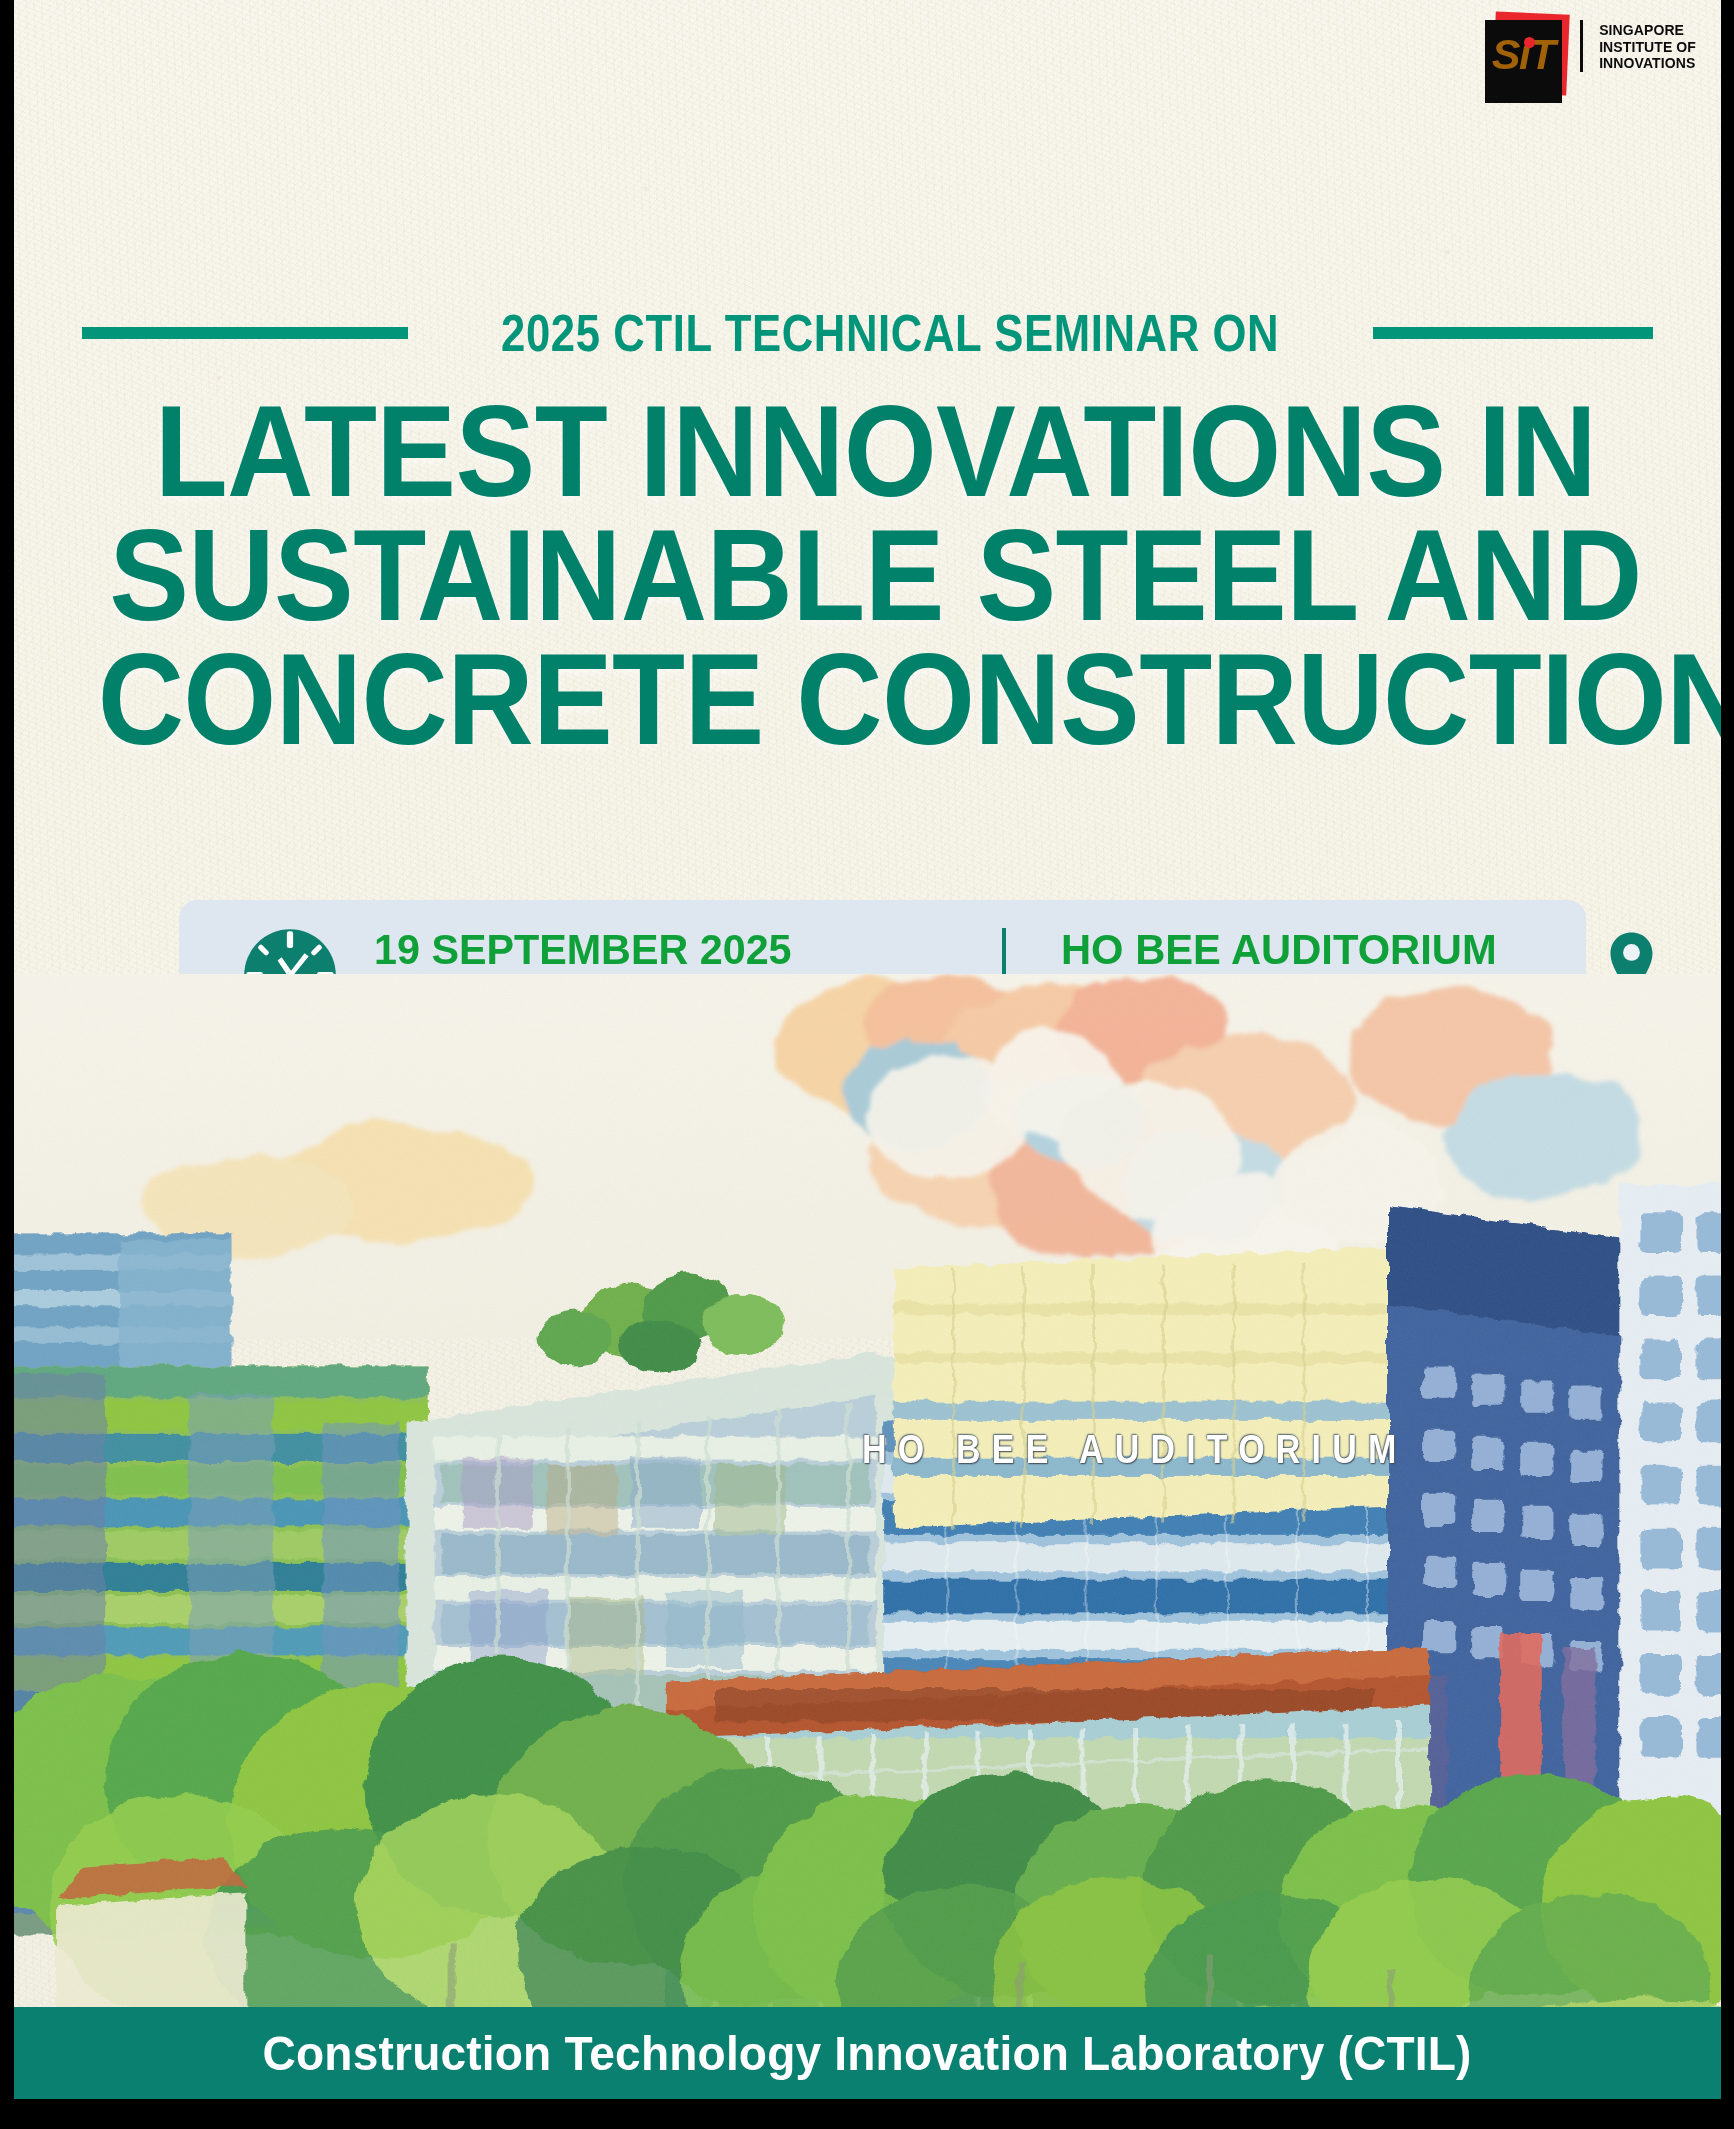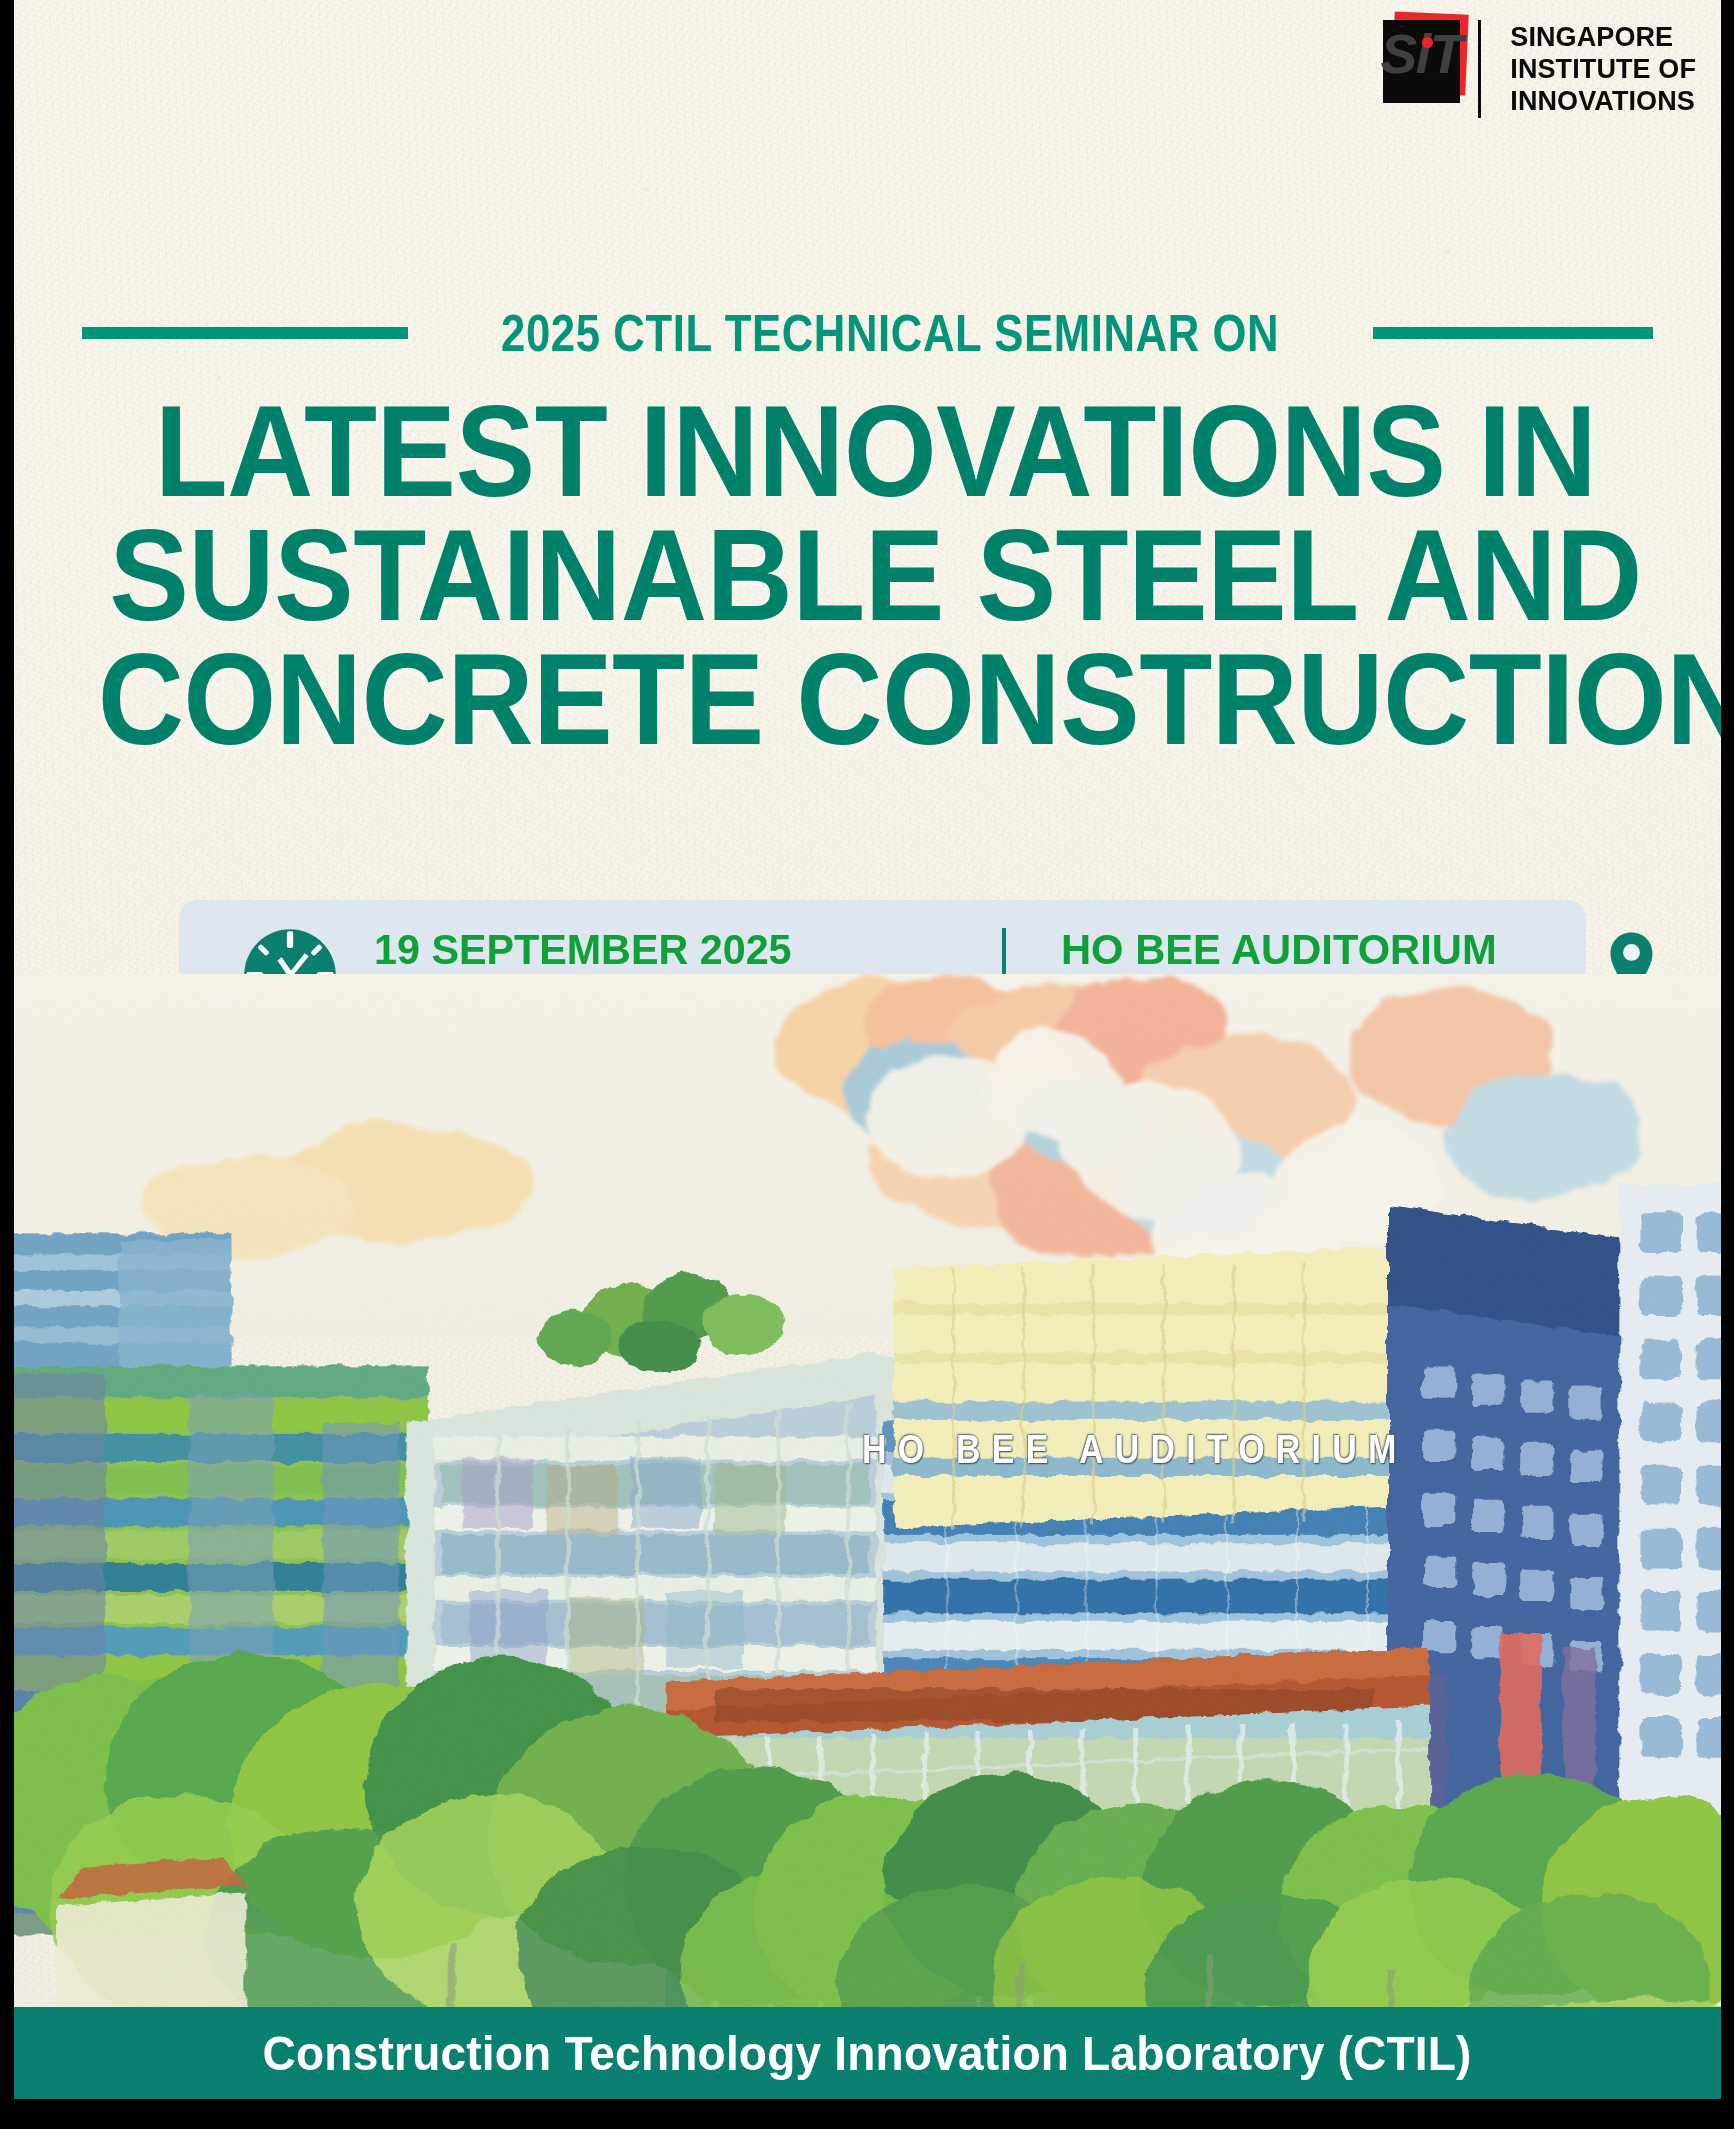--- a/index.html
+++ b/index.html
@@ -31,25 +31,25 @@
       linear-gradient(#f8f5ec,#f4f1e5);
     pointer-events:none;
   }
 
   
   #logo{position:absolute;right:25px;top:19.6px;display:flex;align-items:flex-start;gap:12.6px;}
   .logo-mark{position:relative;width:83px;height:83px;}
   .logo-red{position:absolute;left:9.8px;top:-7px;width:74px;height:81px;background:#e8262b;transform:rotate(2.5deg);}
   .logo-black{position:absolute;left:0;top:0;width:77px;height:83px;background:#0b0b0b;}
   .logo-sit{position:absolute;left:0;top:0;width:77px;height:69px;
-    color:#404040;font-weight:900;font-size:55px;letter-spacing:-1.4px;
+    color:#a16207;font-weight:900;font-size:43px;letter-spacing:-1.4px;
     display:flex;align-items:center;justify-content:center;font-style:italic;}
   .logo-dot{position:absolute;left:39px;top:17px;width:11.2px;height:11.2px;border-radius:50%;background:#e8262b;}
-  .logo-words{color:#0b0b0b;font-weight:900;font-size:27px;line-height:1.18;letter-spacing:0.1px;
-    border-left:3.5px solid #0b0b0b;padding-left:29px;padding-top:2.8px;}
+  .logo-words{color:#0b0b0b;font-weight:900;font-size:14px;line-height:1.18;letter-spacing:0.1px;
+    border-left:3.5px solid #0b0b0b;padding-left:16px;padding-top:2.8px;}
 
   
   #eyebrow{position:absolute;left:0;right:0;top:303px;display:flex;align-items:center;justify-content:center;gap:19.6px;padding:0 67px;}
   .rule{height:12px;background:#03957a;flex:0 0 auto;}
   #rule-left{width:326px;}
   #rule-right{width:280px;}
   #eyebrow-text{
     color:#03957a;font-weight:900;font-size:52px;letter-spacing:0.7px;
     transform:scaleX(.84);transform-origin:center;white-space:nowrap;
   }

